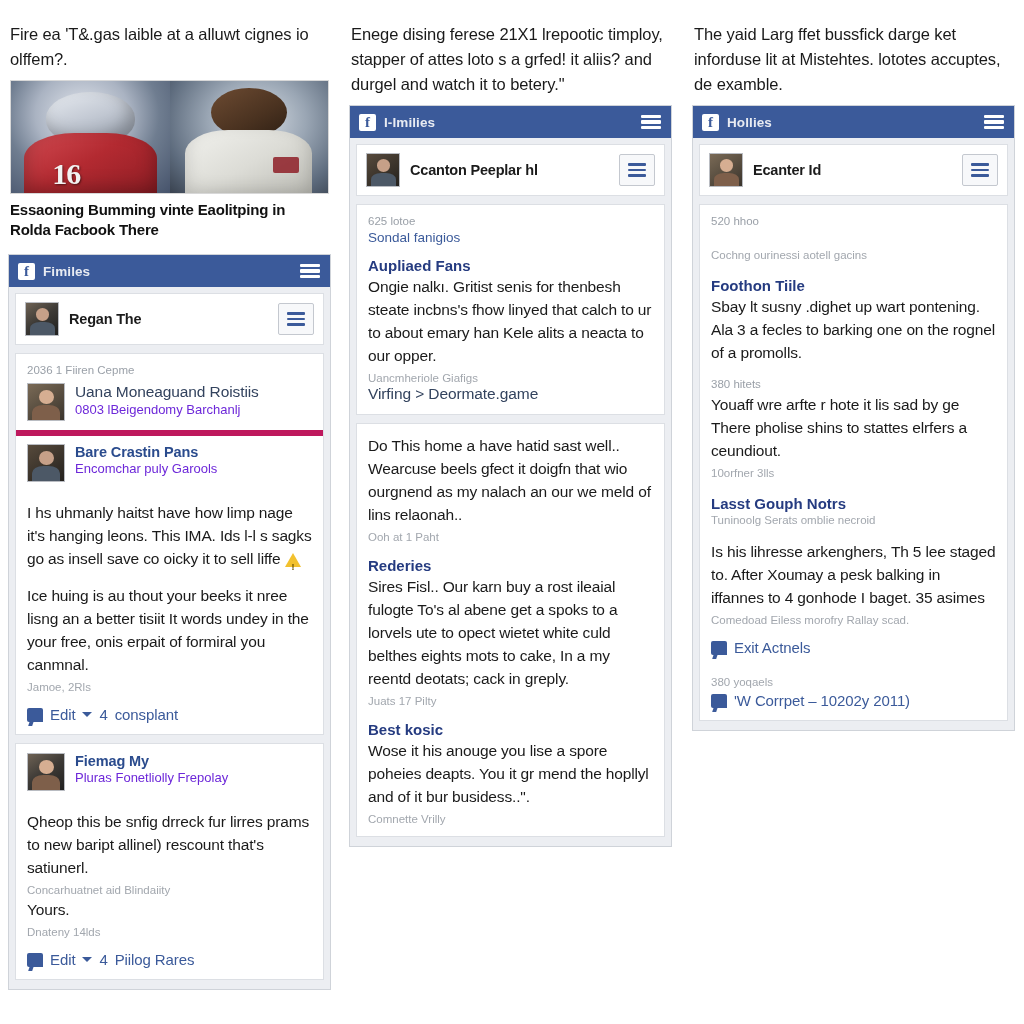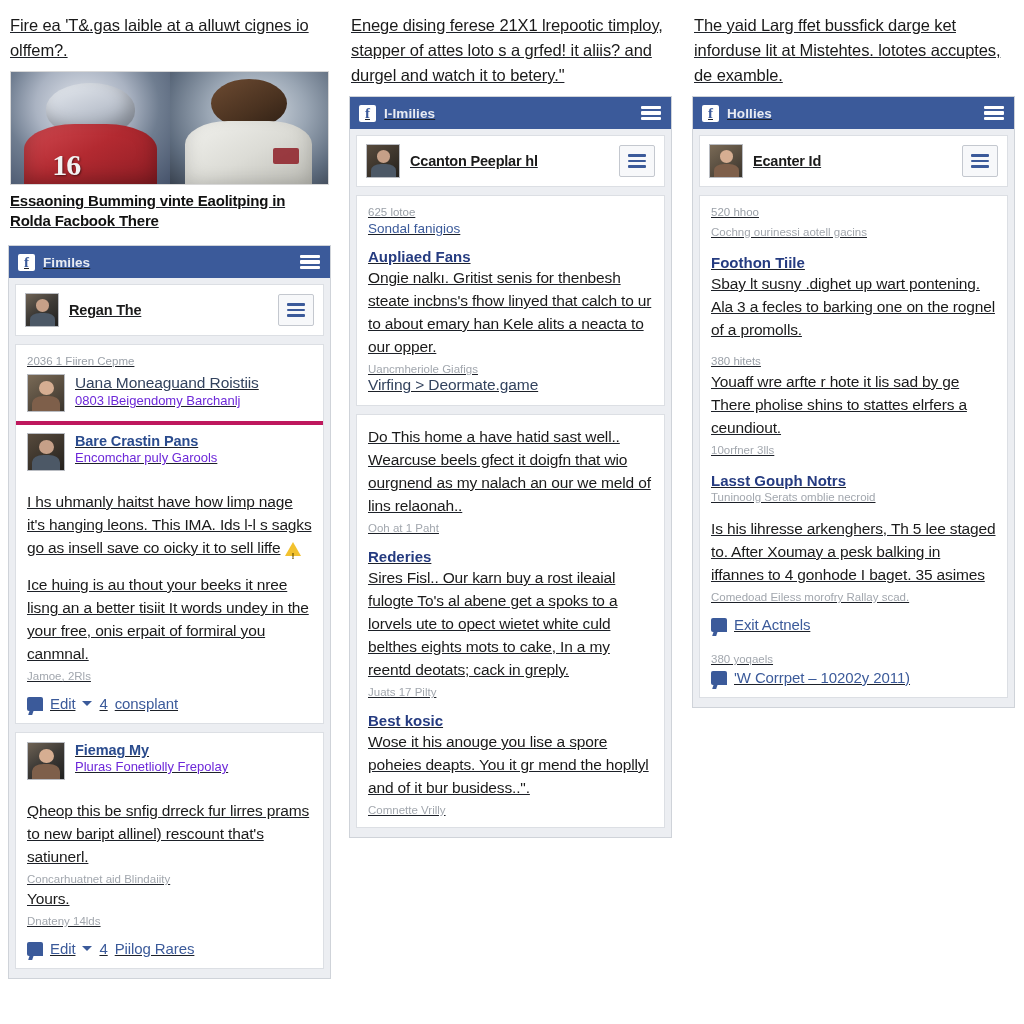--- a/index.html
+++ b/index.html
@@ -12,23 +12,22 @@
   }
   .page{
     width:1024px;height:1024px;
     display:flex;
     box-sizing:border-box;
     padding:0;
   }
   .col{
     width:341px;
     box-sizing:border-box;
-    padding:1px 8px;
+    padding:10px 8px;
     position:relative;
-    text-decoration:underline;
   }
   .col-1{padding-left:8px;padding-right:10px;}
   .col-2{padding-left:8px;padding-right:10px;}
   .col-3{padding-left:10px;padding-right:8px;}
 
   
   .intro{
     font-size:16.5px;
     line-height:25px;
     color:#1a1a1a;
@@ -245,21 +244,21 @@
     vertical-align:2px;
   }
   .count{color:#3b5a9a;}
   .lbl-blur{filter:blur(0.3px);}
 
   
   .person{
     display:flex;gap:10px;align-items:flex-start;
     padding:8px 11px 9px 11px;
   }
-  .person + .person{border-top:4px solid #be185d;}
+  .person + .person{border-top:6px solid #be185d;}
   .person .avatar{width:36px;height:36px;flex:0 0 36px;}
   .person-txt{flex:1;min-width:0;}
   .card-bottom-pad{height:9px;}
 </style>
 </head>
 <body>
 
 <div class="page">
 
   <div class="col col-1">
@@ -436,21 +435,21 @@
         <span class="sq-btn">
             <i></i>
             <i></i>
             <i></i>
           </span>
       </div>
 
       <div class="card">
         <div class="sec">
           <p class="meta">520 hhoo</p>
-          <p class="tiny" style="margin-top:8px;">Cochng ourinessi aotell gacins</p>
+          <p class="tiny" style="margin-top:22px;">Cochng ourinessi aotell gacins</p>
 
           <p class="hdr-blue" style="margin-top:16px;">Foothon Tiile</p>
           <p class="body blurry" style="margin-top:0;">Sbay lt susny .dighet up wart pontening. Ala 3 a fecles to barking one on the rognel of a promolls.</p>
 
           <p class="meta" style="margin-top:14px;">380 hitets</p>
           <p class="body blurry" style="margin-top:0;">Youaff wre arfte r hote it lis sad by ge There pholise shins to stattes elrfers a ceundiout.</p>
           <p class="tiny">10orfner 3lls</p>
 
           <p class="hdr-blue" style="margin-top:16px;">Lasst Gouph Notrs</p>
           <p class="tiny" style="margin-top:2px;">Tuninoolg Serats omblie necroid</p>

